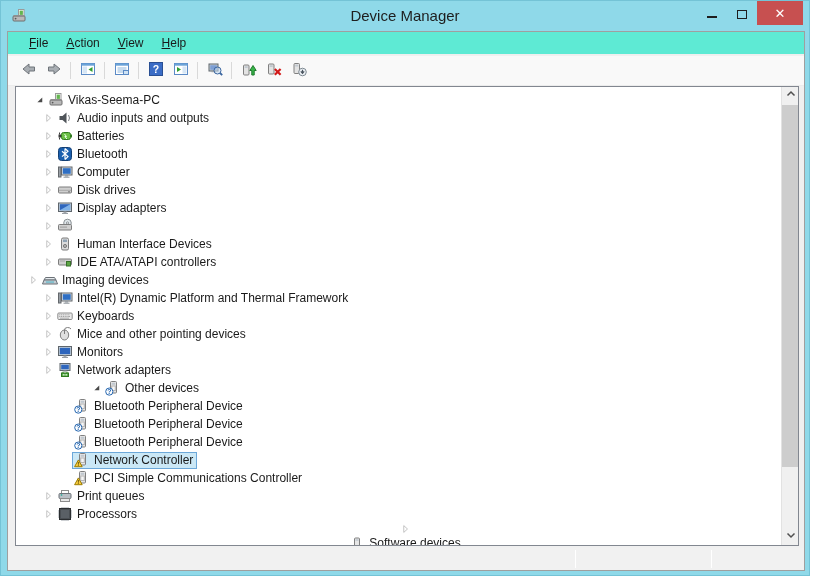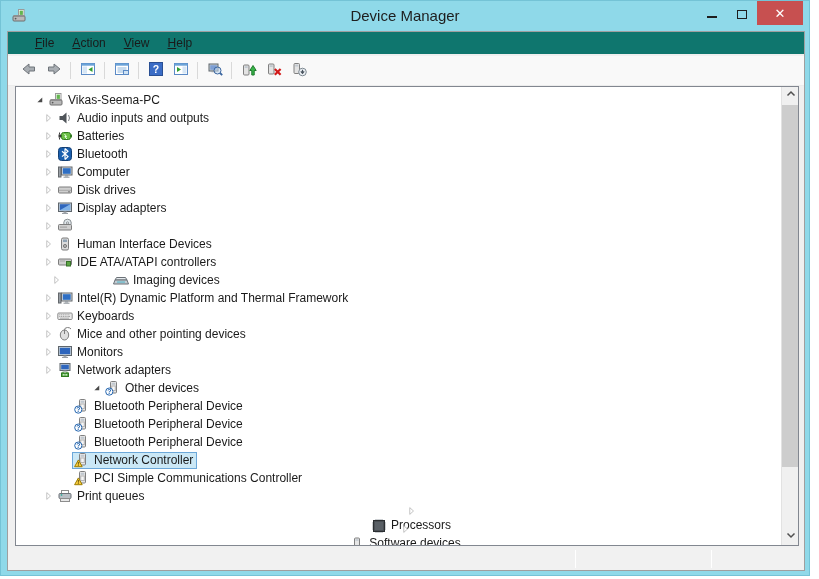--- a/index.html
+++ b/index.html
@@ -20,22 +20,22 @@
   .win-btn{width:30px;height:24px;display:flex;align-items:center;justify-content:center;
            font-size:13px;color:#1e1e1e;cursor:default;}
   .win-btn.min .glyph{width:10px;height:0;border-top:2px solid #1e1e1e;margin-top:8px;}
   .win-btn.max .glyph{width:10px;height:9px;border:1px solid #1e1e1e;margin-top:3px;}
   .win-btn.close{width:46px;height:24px;color:#ffffff;font-size:13px;font-weight:bold;}
 
   
   .client{position:absolute;left:6px;top:30px;width:798px;height:540px;
           background:#f0f0f0;border:1px solid #9f9f9f;}
 
-  .menubar{position:absolute;left:0;top:0;right:0;height:23px;background:#0f766e;
-           border-bottom:1px solid #efefef;display:flex;align-items:center;padding-left:18px;}
+  .menubar{position:absolute;left:0;top:0;right:0;height:23px;background:#5eead4;
+           border-bottom:1px solid #efefef;display:flex;align-items:center;padding-left:12px;}
   .menu-item{padding:3px 9px;font-size:12px;color:#1a1a1a;}
   .menu-item u{text-decoration:underline;}
 
   .toolbar{position:absolute;left:0;top:24px;right:0;height:30px;background:#f9f9f9;
            border-bottom:1px solid #ececec;display:flex;align-items:center;padding-left:8px;}
   .tb-btn{width:23px;height:23px;display:flex;align-items:center;justify-content:center;margin:0 1px;}
   .tb-sep{width:1px;height:17px;background:#d9d9d9;margin:0 4px;}
 
   
   .content{position:absolute;left:7px;top:54px;width:784px;height:460px;
@@ -325,21 +325,21 @@
               </span>
               <span class="row-inner">
                 <span class="tree-icon"><svg width="16" height="16" viewBox="0 0 16 16" stroke-width="1">
                     <rect x="1.5" y="5" width="13" height="6" rx="1" fill="#cfcfcf" stroke="#7d7d7d"></rect>
                     <rect x="9.5" y="7.5" width="4" height="4.5" fill="#5da545" stroke="#37702a"></rect>
                     <rect x="3" y="6.5" width="5" height="1" fill="#a8a8a8"></rect>
                   </svg></span>
                 <span class="tree-label">IDE ATA/ATAPI controllers</span>
               </span>
             </div>
-            <div class="tree-row" style="padding-left: 35px; gap: 48px;">
+            <div class="tree-row" style="padding-left: 12px;">
               <span class="expander">
                 <svg width="12" height="12" viewBox="0 0 16 16">
                   <path d="M5 3.5 L10 8 L5 12.5 Z" fill="#ffffff" stroke="#b0b0b0"></path>
                 </svg>
               </span>
               <span class="row-inner">
                 <span class="tree-icon"><svg width="16" height="16" viewBox="0 0 16 16" stroke-width="1">
                     <path d="M2 8 l1.5 -2.5 h9 L14 8 Z" fill="#e4e9ed" stroke="#6b7177"></path>
                     <path d="M2 8 h12 l1.5 4 h-15 Z" fill="#c3ccd3" stroke="#6b7177"></path>
                     <rect x="4" y="9.5" width="8" height="1.1" fill="#58b7c9"></rect>
@@ -532,21 +532,21 @@
               <span class="row-inner">
                 <span class="tree-icon"><svg width="16" height="16" viewBox="0 0 16 16" stroke-width="1">
                     <rect x="4.5" y="2.5" width="7" height="3.5" fill="#ffffff" stroke="#8d8d8d"></rect>
                     <rect x="2" y="5.5" width="12" height="5" rx="1" fill="#b9bfc5" stroke="#6b7177"></rect>
                     <rect x="3.5" y="10.5" width="9" height="3" fill="#e8e8e8" stroke="#8d8d8d"></rect>
                     <circle cx="4.5" cy="7" r="0.9" fill="#3fae9f"></circle>
                   </svg></span>
                 <span class="tree-label">Print queues</span>
               </span>
             </div>
-            <div class="tree-row" style="padding-left: 27px; flex-direction: column;">
+            <div class="tree-row" style="padding-left: 27px;">
               <span class="expander">
                 <svg width="12" height="12" viewBox="0 0 16 16">
                   <path d="M5 3.5 L10 8 L5 12.5 Z" fill="#ffffff" stroke="#b0b0b0"></path>
                 </svg>
               </span>
               <span class="row-inner">
                 <span class="tree-icon"><svg width="16" height="16" viewBox="0 0 16 16" stroke-width="1">
                     <path d="M5 2.5 V1 M7 2.5 V1 M9 2.5 V1 M11 2.5 V1 M5 15 V13.5 M7 15 V13.5 M9 15 V13.5 M11 15 V13.5 M2.5 5 H1 M2.5 7 H1 M2.5 9 H1 M2.5 11 H1 M15 5 h-1.5 M15 7 h-1.5 M15 9 h-1.5 M15 11 h-1.5" stroke="#9aa0a6"></path>
                     <rect x="2.5" y="2.5" width="11" height="11" fill="#4a4f54" stroke="#2b2e31"></rect>
                     <rect x="4" y="4" width="8" height="8" fill="#5a6066"></rect>

